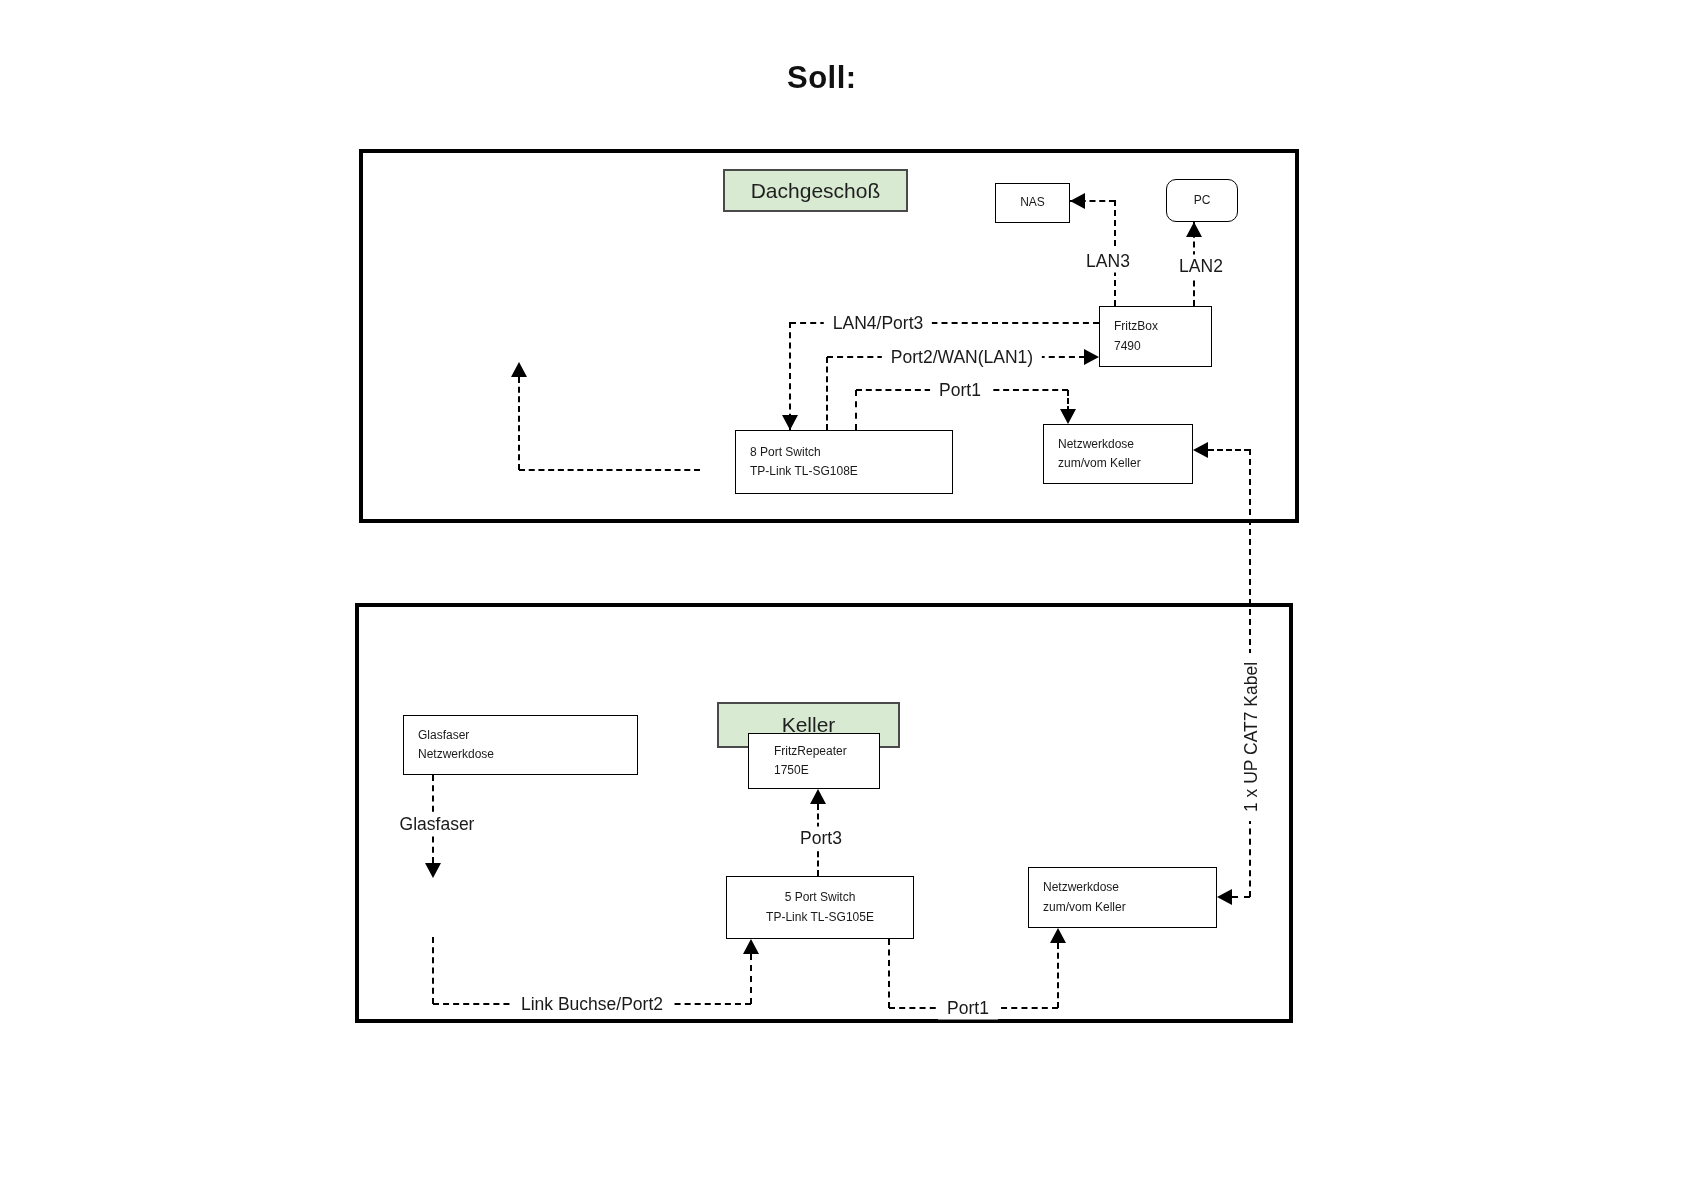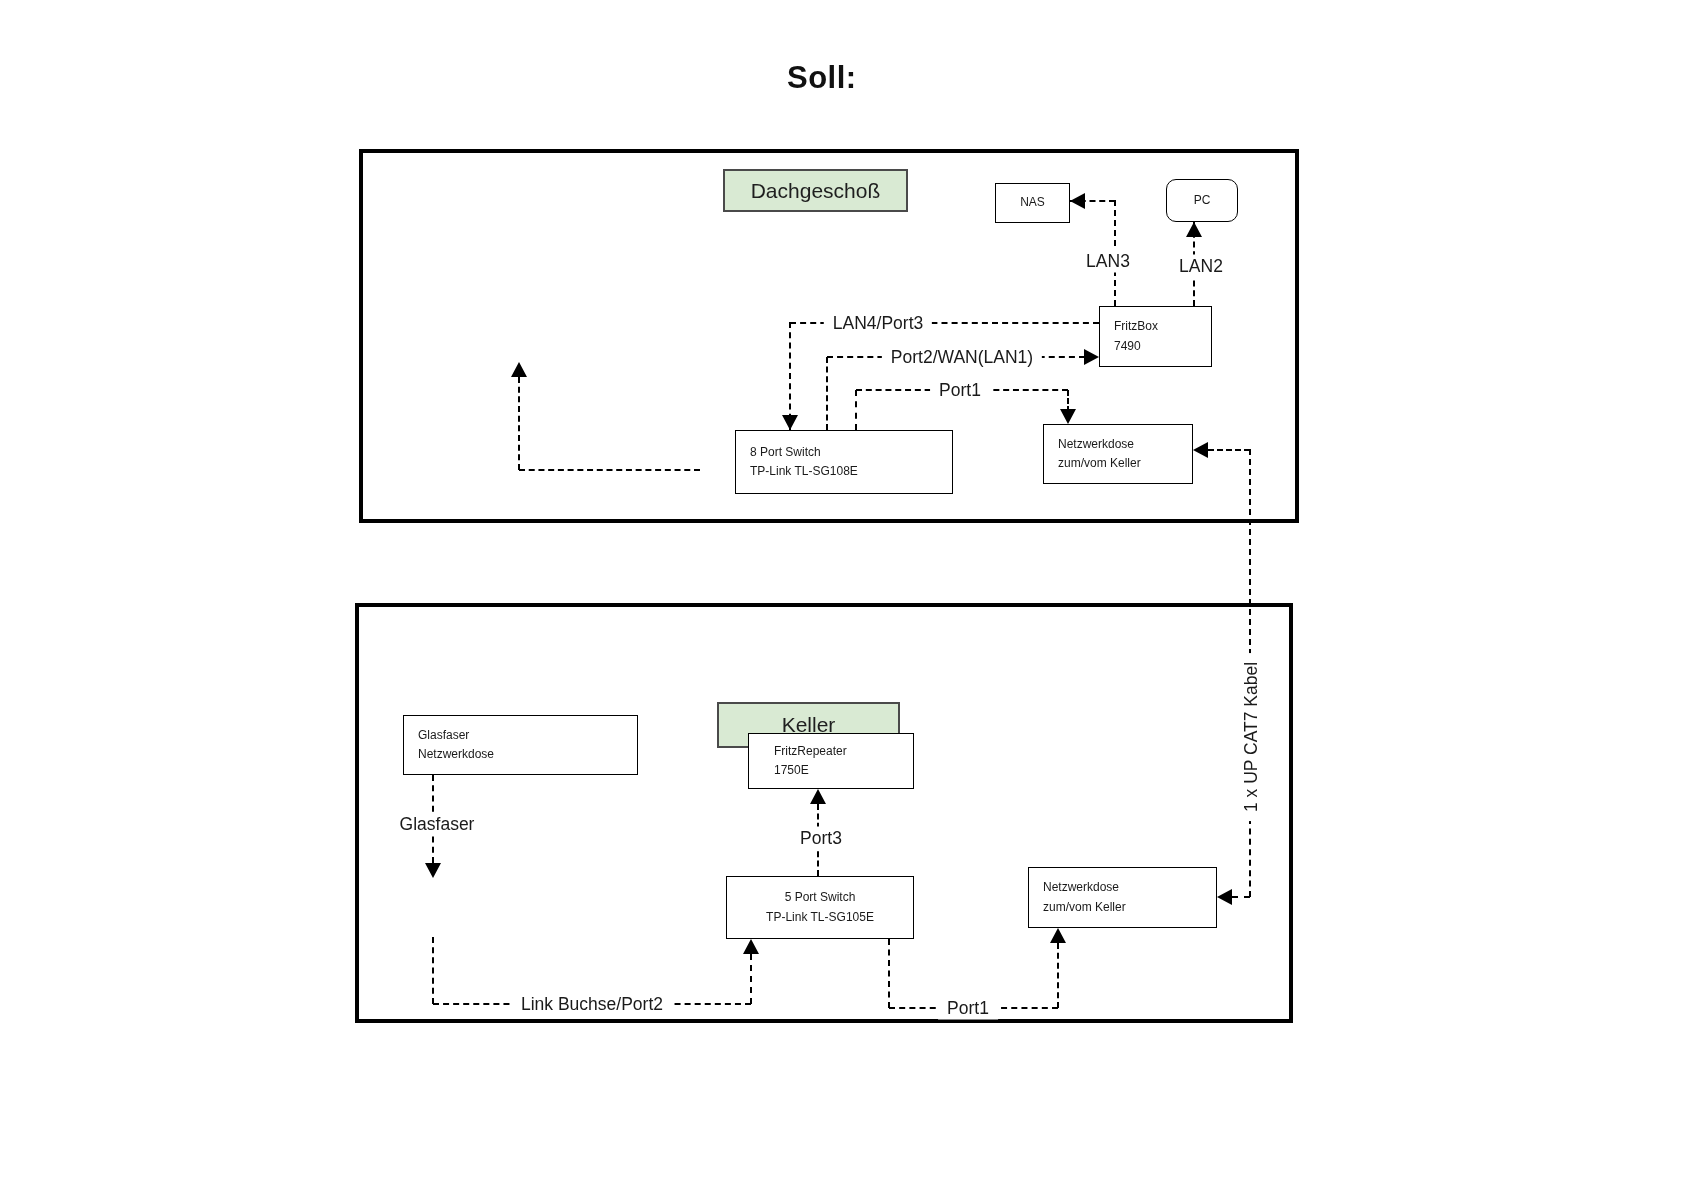--- a/index.html
+++ b/index.html
@@ -67,21 +67,21 @@
   </div>
   <div class="node" style="left:1043px;top:424px;width:150px;height:60px;">
     <span>Netzwerkdose</span>
     <span>zum/vom Keller</span>
   </div>
 
   <div class="node" style="left:403px;top:715px;width:235px;height:60px;">
     <span>Glasfaser</span>
     <span>Netzwerkdose</span>
   </div>
-  <div class="node" style="left:748px;top:733px;width:166px;height:56px;padding-left:25px;">
+  <div class="node" style="left:748px;top:733px;width:132px;height:56px;padding-left:25px;">
     <span>FritzRepeater</span>
     <span>1750E</span>
   </div>
   <div class="node" style="left:726px;top:876px;width:188px;height:63px;text-align:center;">
     <span>5 Port Switch</span>
     <span>TP-Link TL-SG105E</span>
   </div>
   <div class="node" style="left:1028px;top:867px;width:189px;height:61px;">
     <span>Netzwerkdose</span>
     <span>zum/vom Keller</span>

